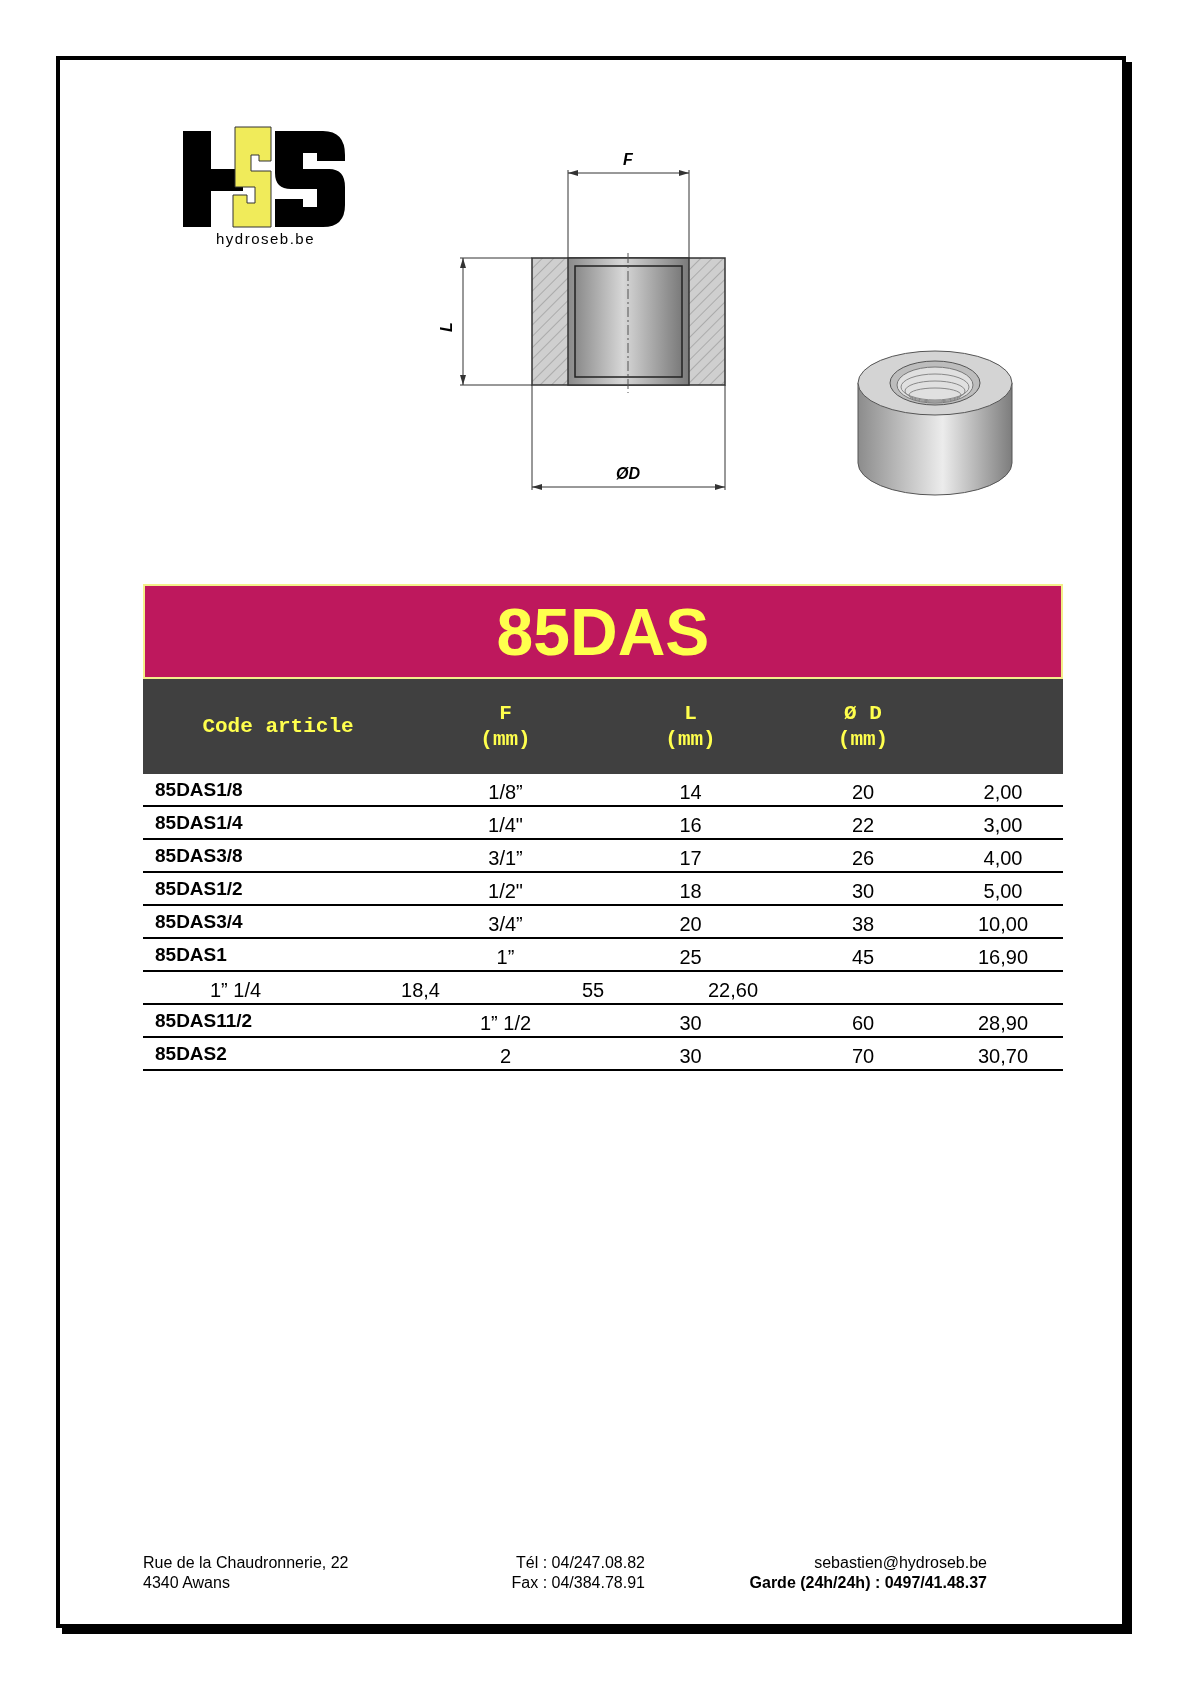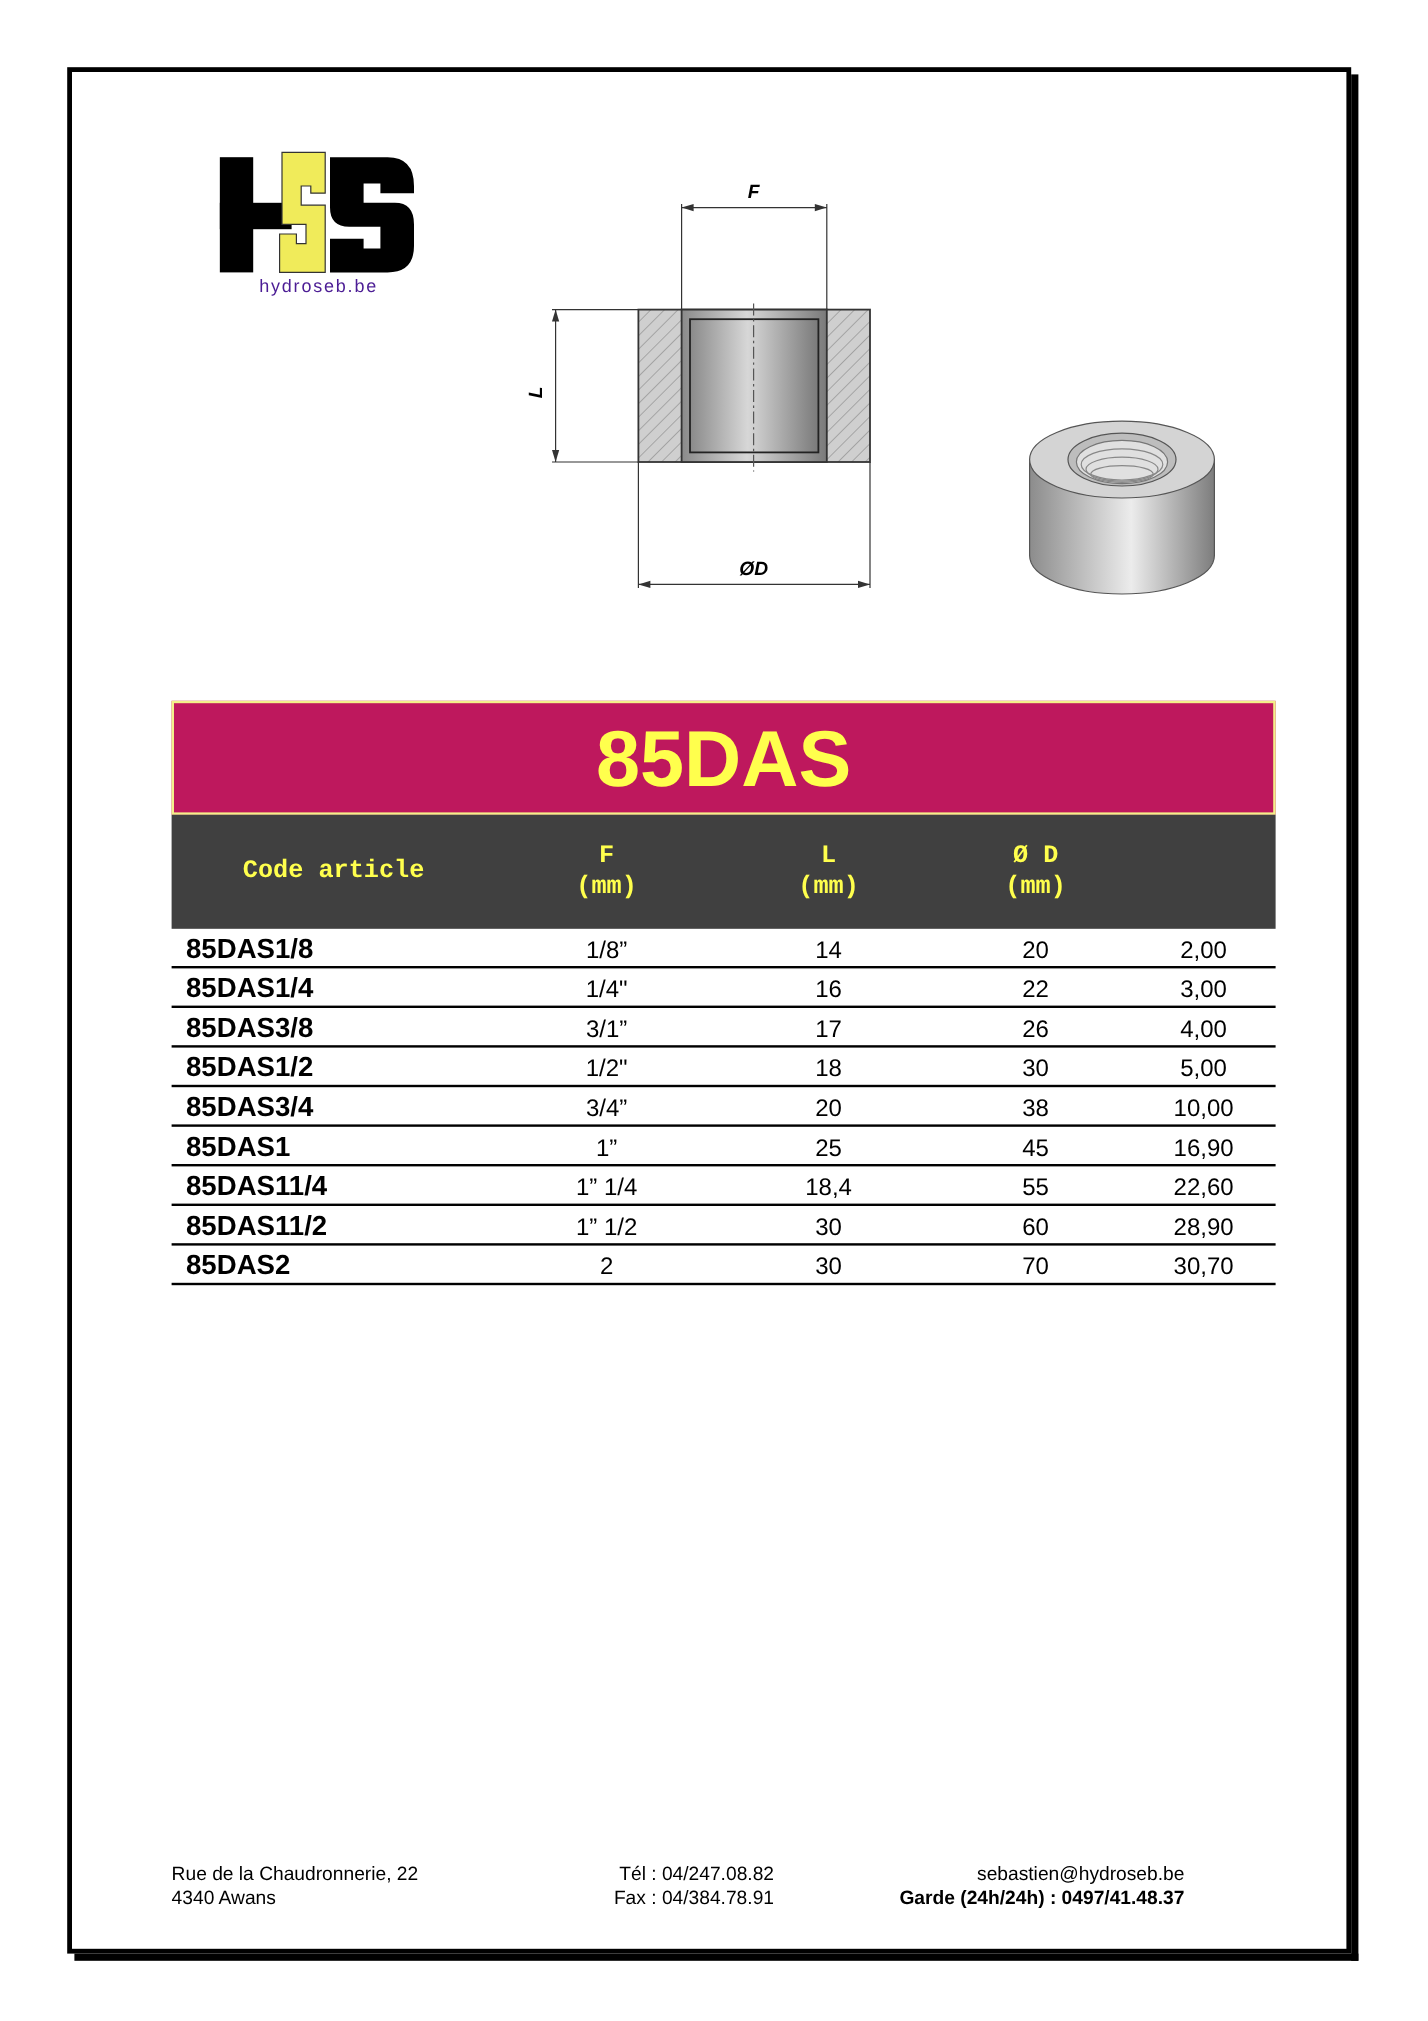--- a/index.html
+++ b/index.html
@@ -5,37 +5,37 @@
   html, body { margin:0; padding:0; }
   body { width:1190px; height:1684px; background:#ffffff; position:relative; overflow:hidden;
          font-family:"Liberation Sans", sans-serif; color:#000; }
   .frame { position:absolute; left:56px; top:56px; width:1070px; height:1572px;
            border:4px solid #000; box-sizing:border-box; }
   .frame-shadow-r { position:absolute; left:1126px; top:62px; width:6px; height:1572px; background:#000; }
   .frame-shadow-b { position:absolute; left:62px; top:1628px; width:1070px; height:6px; background:#000; }
 
   .logo { position:absolute; left:183px; top:125px; width:165px; height:122px; }
   .logo-text { position:absolute; left:183px; top:230px; width:165px; text-align:center;
-               font-size:15px; letter-spacing:1.5px; color:#4c1d95; }
+               font-size:15px; letter-spacing:1.5px; color:#000000; }
 
   .drawing { position:absolute; left:440px; top:145px; width:300px; height:355px; }
   .iso { position:absolute; left:850px; top:345px; width:170px; height:155px; }
 
   .title-box { position:absolute; left:143px; top:584px; width:920px; height:95px;
                background:#be185d; border:2px solid #f3f08a; box-sizing:border-box;
                display:flex; align-items:center; justify-content:center; }
   .title { color:#ffff4d; font-weight:bold; font-size:66px; letter-spacing:0px; }
 
   .table { position:absolute; left:143px; top:679px; width:920px; border-collapse:collapse; }
   .thead { background:#404040; height:95px; display:flex;font-family:Liberation Mono, monospace; }
   .th { color:#ffff4d; font-weight:bold; font-size:21px; text-align:center; display:flex;
         flex-direction:column; justify-content:center; line-height:26px; }
   .c0 { width:270px; } .c1 { width:185px; } .c2 { width:185px; } .c3 { width:160px; } .c4 { width:120px; }
   .row { display:flex; height:31px; border-bottom:2px solid #000; align-items:flex-end; }
-  .row .code { font-weight:bold; font-size:23px; text-align:left; padding-left:12px; box-sizing:border-box; line-height:30px; }
+  .row .code { font-weight:bold; font-size:19px; text-align:left; padding-left:12px; box-sizing:border-box; line-height:30px; }
   .row .cell { font-size:20px; text-align:center; line-height:26px; }
 
   .footer { position:absolute; top:1553px; font-size:16px; line-height:20px; }
   .f-left { left:143px; }
   .f-mid { left:500px; width:145px; text-align:right; }
   .f-right { left:700px; width:287px; text-align:right; }
   .bold { font-weight:bold; }
 </style>
 </head>
 <body>
@@ -173,21 +173,20 @@
     <div class="cell c4">10,00</div>
   </div>
   <div class="row">
     <div class="code c0">85DAS1</div>
     <div class="cell c1">1”</div>
     <div class="cell c2">25</div>
     <div class="cell c3">45</div>
     <div class="cell c4">16,90</div>
   </div>
   <div class="row">
-    <div class="code c0">85DAS11/4</div>
     <div class="cell c1">1” 1/4</div>
     <div class="cell c2">18,4</div>
     <div class="cell c3">55</div>
     <div class="cell c4">22,60</div>
   </div>
   <div class="row">
     <div class="code c0">85DAS11/2</div>
     <div class="cell c1">1” 1/2</div>
     <div class="cell c2">30</div>
     <div class="cell c3">60</div>

